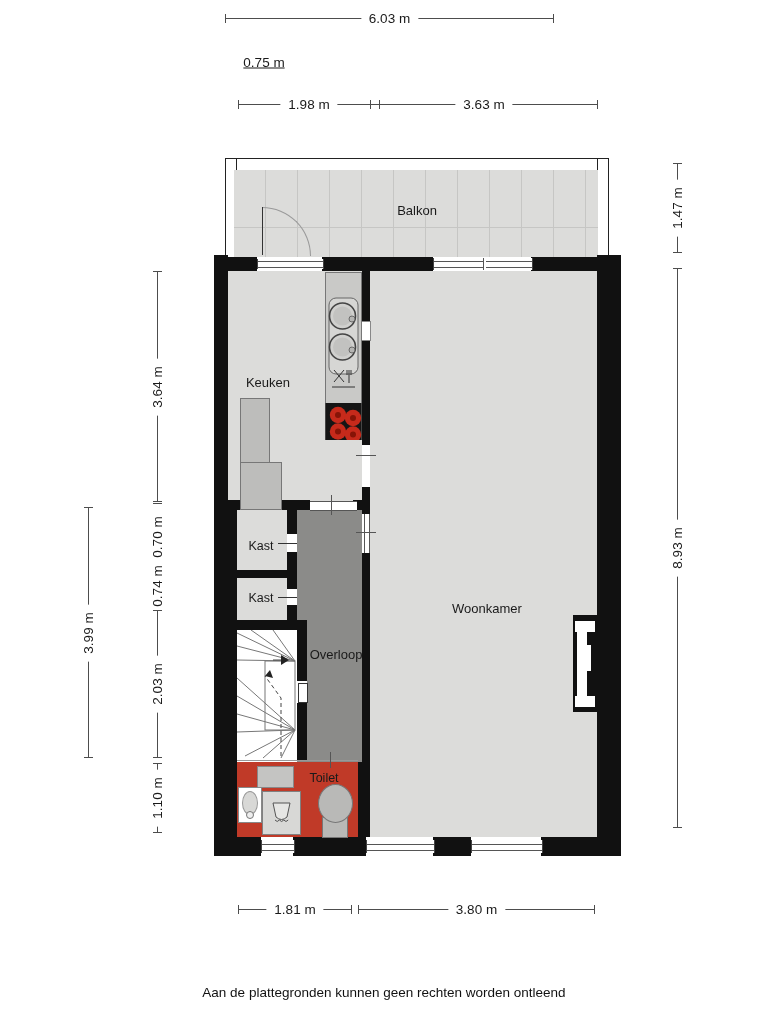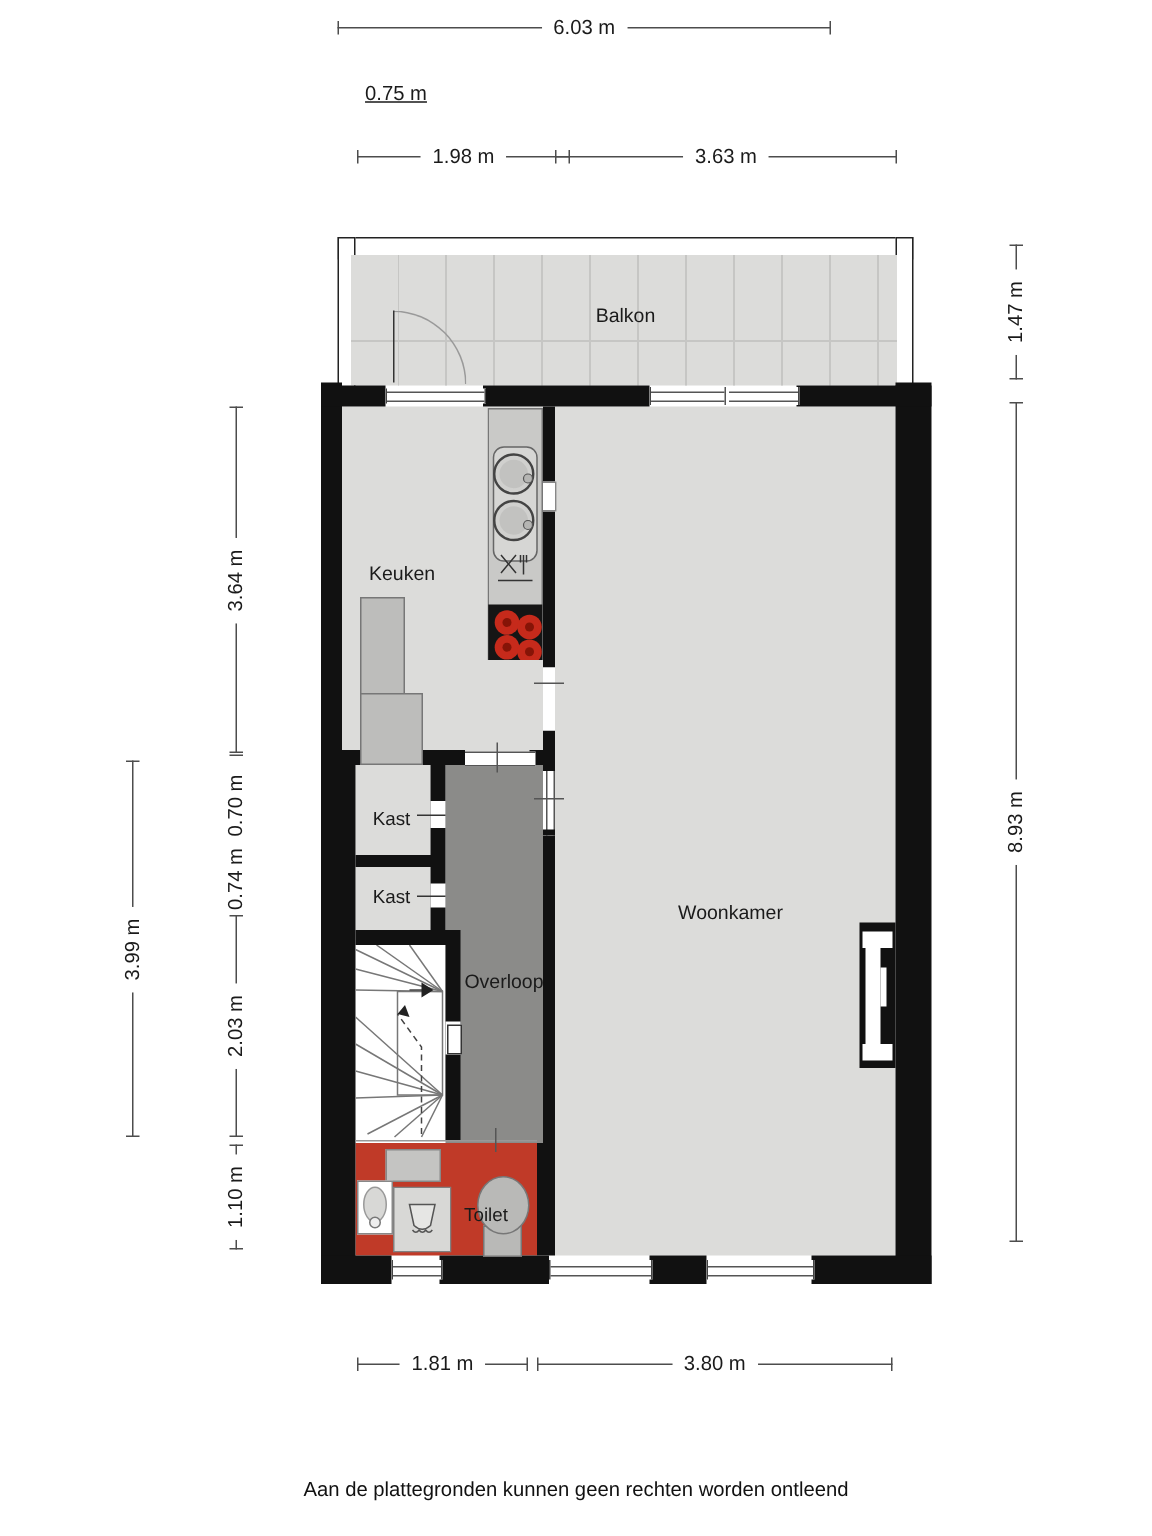--- a/index.html
+++ b/index.html
@@ -203,21 +203,21 @@
   </svg>
   <div class="abs" style="left:322px;top:817px;width:24px;height:19px;background:#b9b9b7;border:1px solid #777;"></div>
   <div class="abs" style="left:318px;top:784px;width:33px;height:37px;background:#b9b9b7;border:1px solid #777;border-radius:50%;"></div>
 
   <div class="lbl" style="left:417px;top:210px;">Balkon</div>
   <div class="lbl" style="left:268px;top:382px;">Keuken</div>
   <div class="lbl" style="left:487px;top:565px;margin-top:43px;">Woonkamer</div>
   <div class="lbl" style="left:261px;top:546px;font-size:12.5px;">Kast</div>
   <div class="lbl" style="left:261px;top:598px;font-size:12.5px;">Kast</div>
   <div class="lbl" style="left:336px;top:654px;">Overloop</div>
-  <div class="lbl" style="left:324px;top:778px;font-size:12.5px;margin-top:32px;">Toilet</div>
+  <div class="lbl" style="left:324px;top:778px;font-size:12.5px;">Toilet</div>
 
   <div class="dimh" style="left:225px;top:12px;width:329px;">
     <div class="dline"></div>
       <div class="tl"></div>
       <div class="tr"></div>
     <span class="dl">6.03 m</span>
   </div>
   <div class="htext" style="left:264px;top:62px;text-decoration:underline;">0.75 m</div>
   <div class="dimh" style="left:238px;top:98px;width:142px;">
     <div class="dline"></div>

